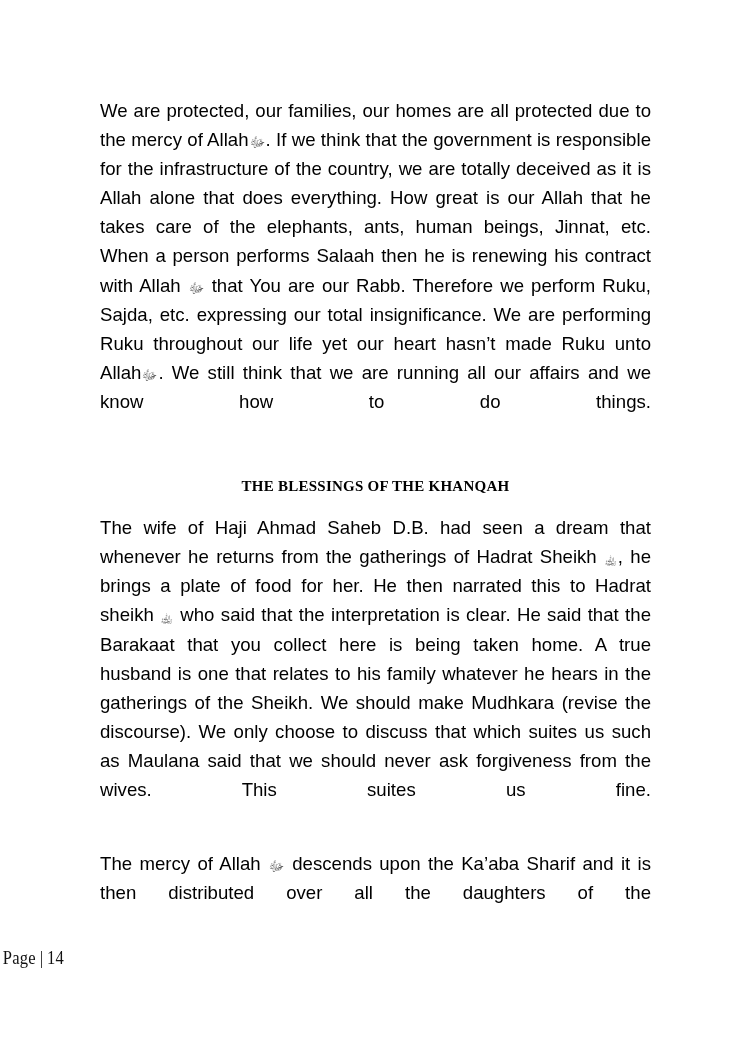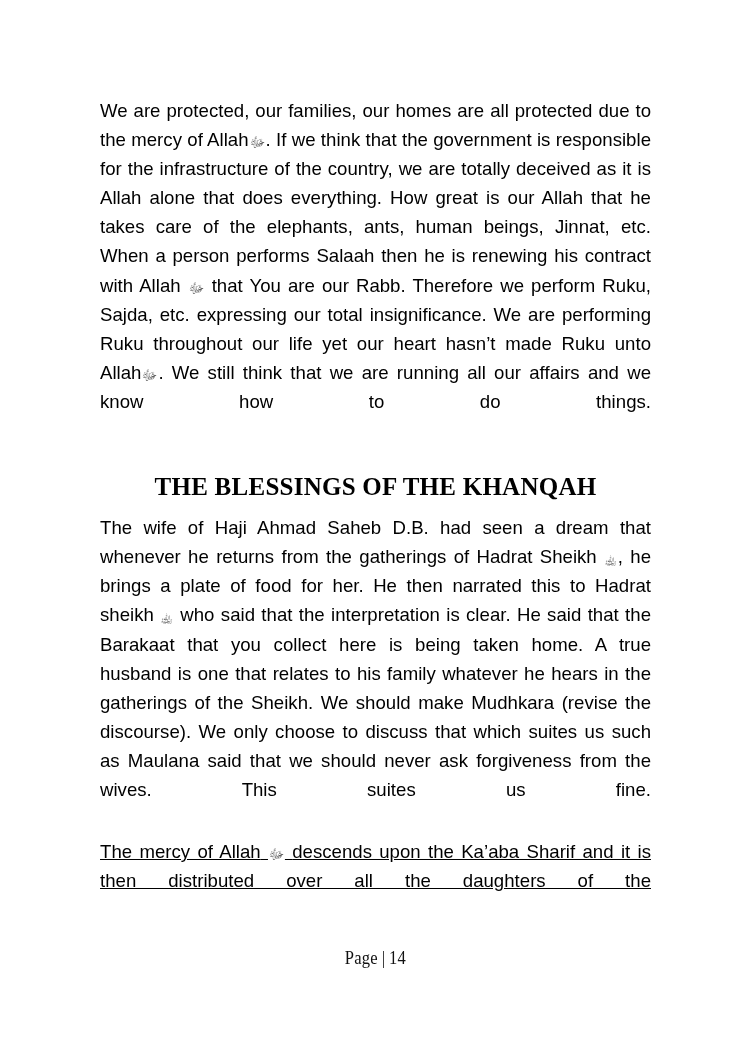--- a/index.html
+++ b/index.html
@@ -43,62 +43,60 @@
   }
 
   
   .para::after {
     content: "";
     display: inline-block;
     width: 100%;
   }
 
   .para + .para {
-    margin-top: 4px;
-    text-decoration: underline;
+    margin-top: 16px;
   }
 
   
   .honorific {
     font-family: "DejaVu Sans", "Liberation Sans", sans-serif;
     font-size: 15px;
     line-height: 0;
     color: #3c3c3c;
     opacity: 0.82;
     display: inline-block;
     transform: translateY(1px) scale(0.92);
     vertical-align: baseline;
     white-space: nowrap;
   }
 
   
   .section-heading {
     margin: 0;
     padding: 0;
     font-family: "Liberation Serif", "DejaVu Serif", serif;
-    font-size: 25px;
+    font-size: 15px;
     font-weight: bold;
     color: #000000;
     text-align: center;
     letter-spacing: 0.25px;
     line-height: 29px;
   }
 
   .heading-block {
     margin-top: 27px;
     margin-bottom: 12px;
   }
 
   
   .footer {
     position: absolute;
     left: 0;
     top: 948px;
     width: 750px;
-    text-align: center;
   }
 
   .footer-text {
     display: inline-block;
     font-family: "Liberation Serif", "DejaVu Serif", serif;
     font-size: 18px;
     color: #111111;
     letter-spacing: 0.3px;
     transform: scaleX(0.92);
   }

